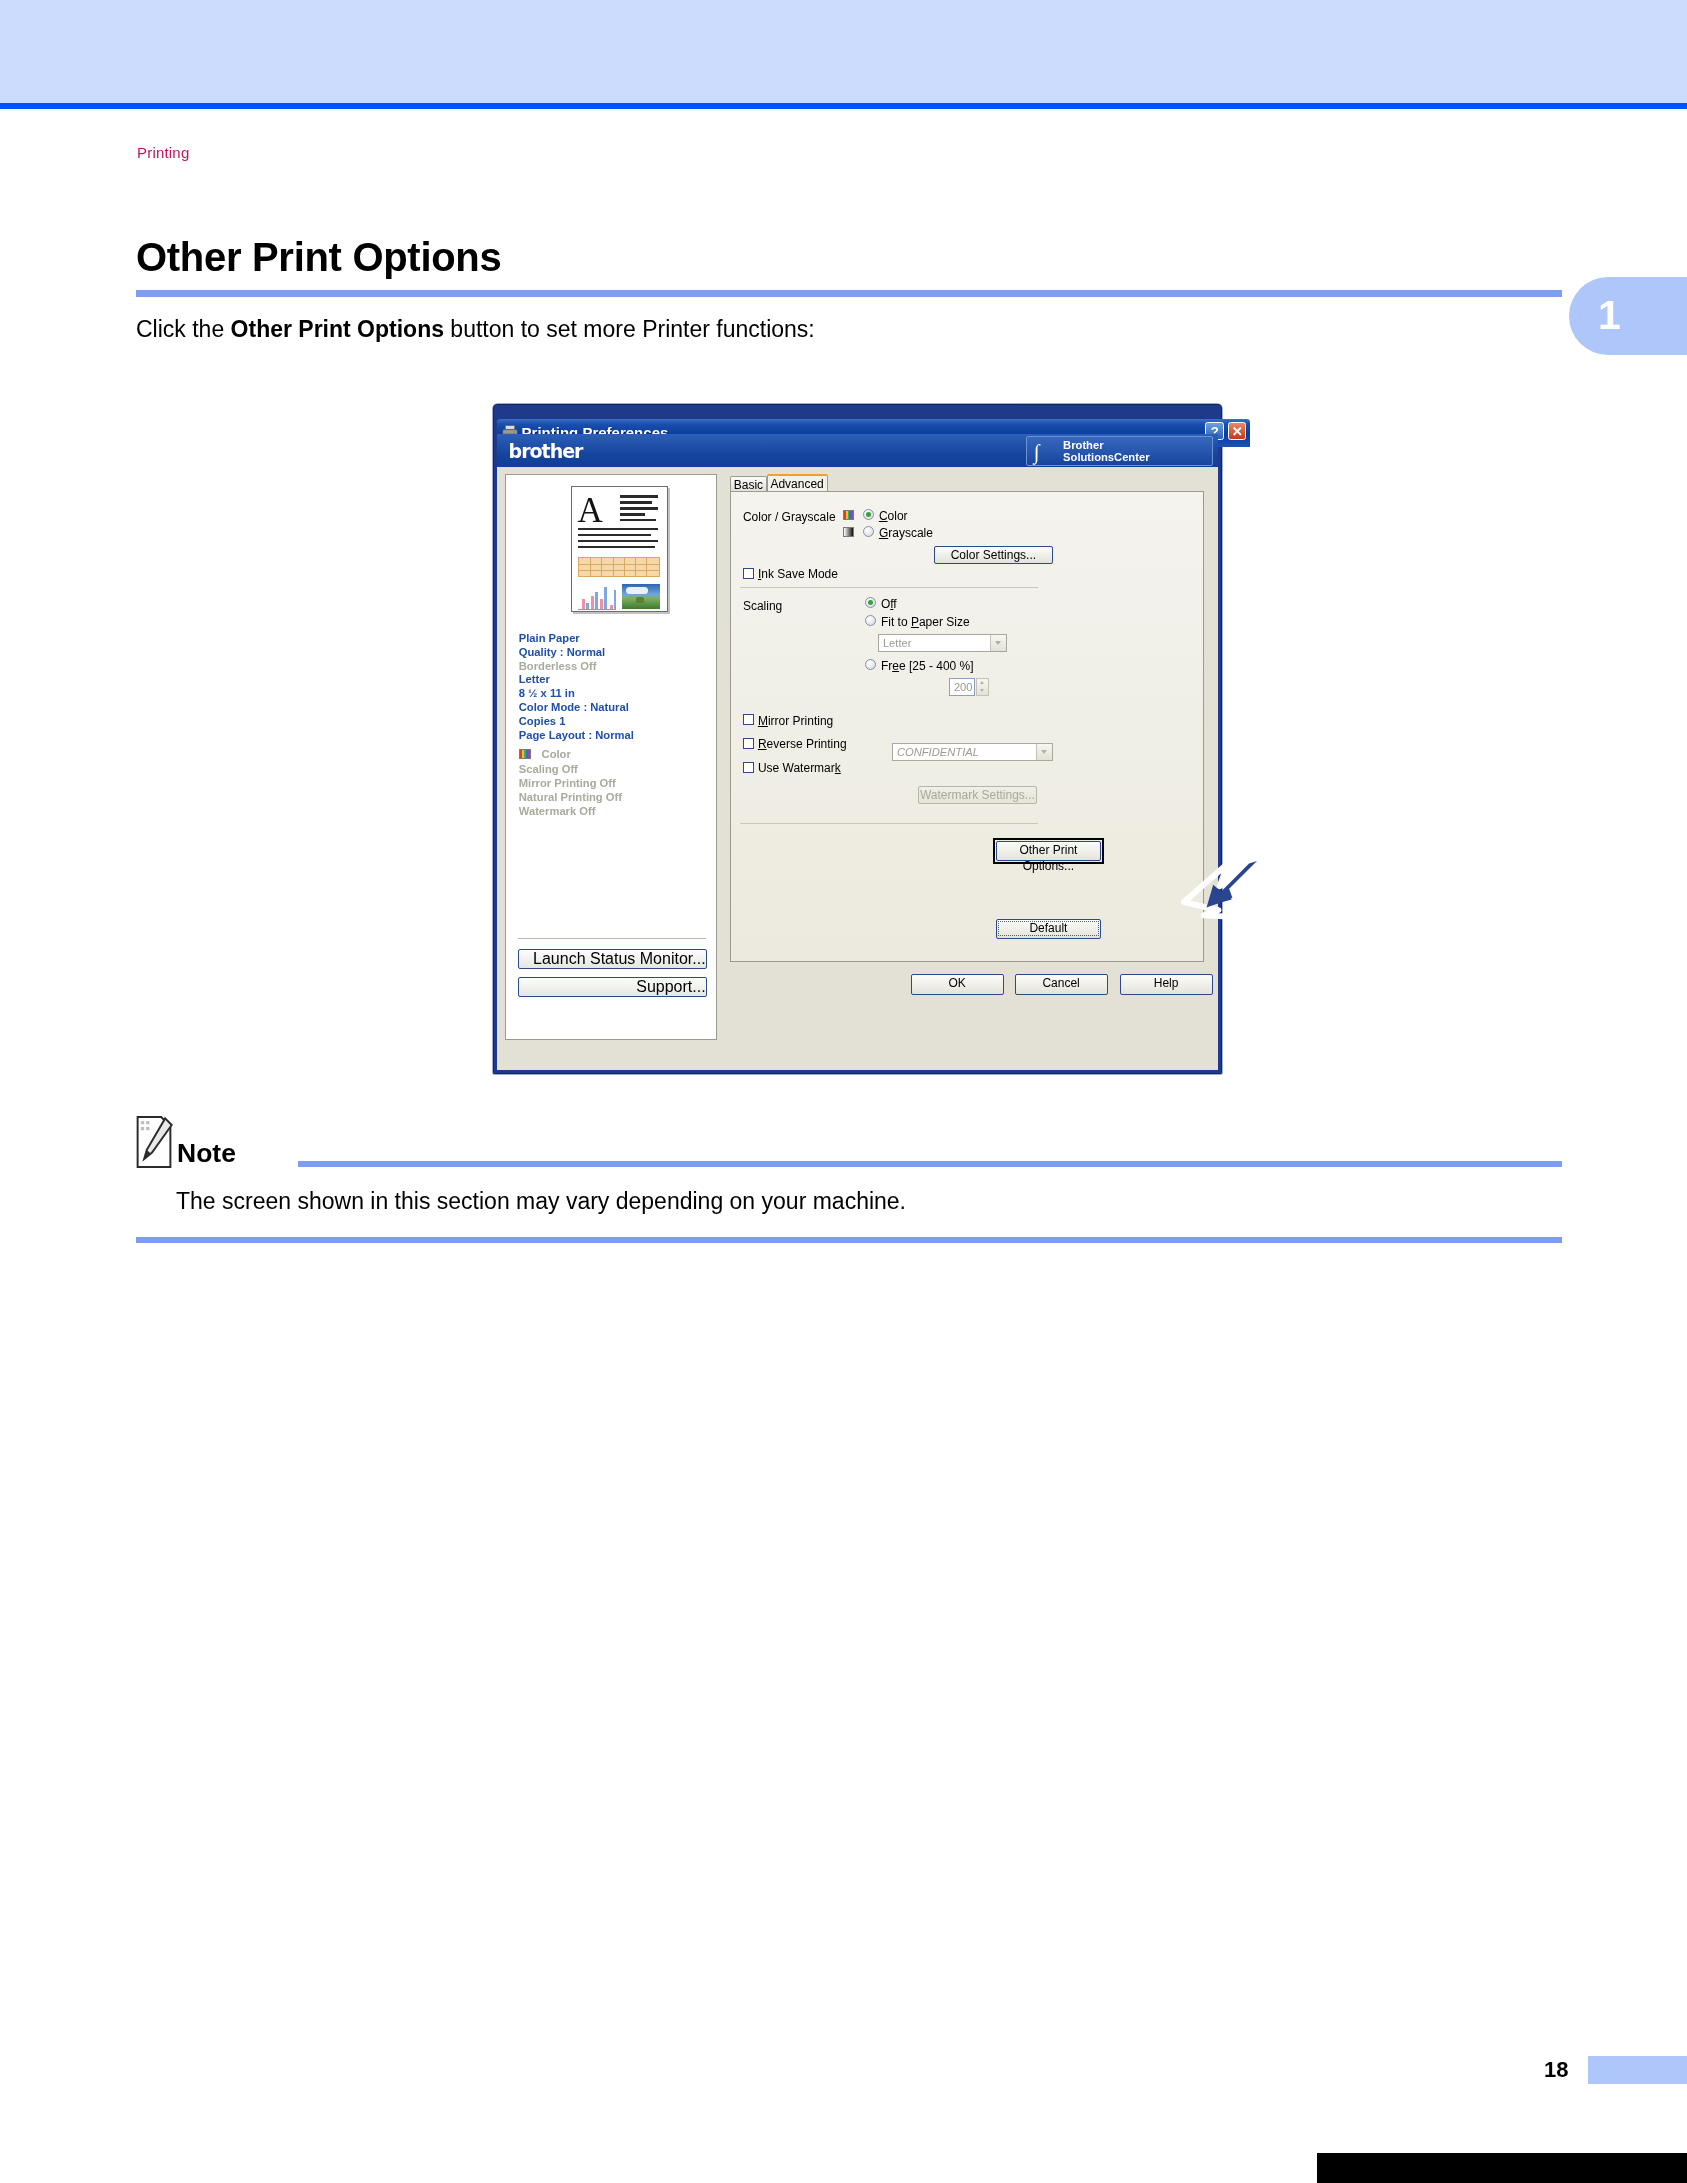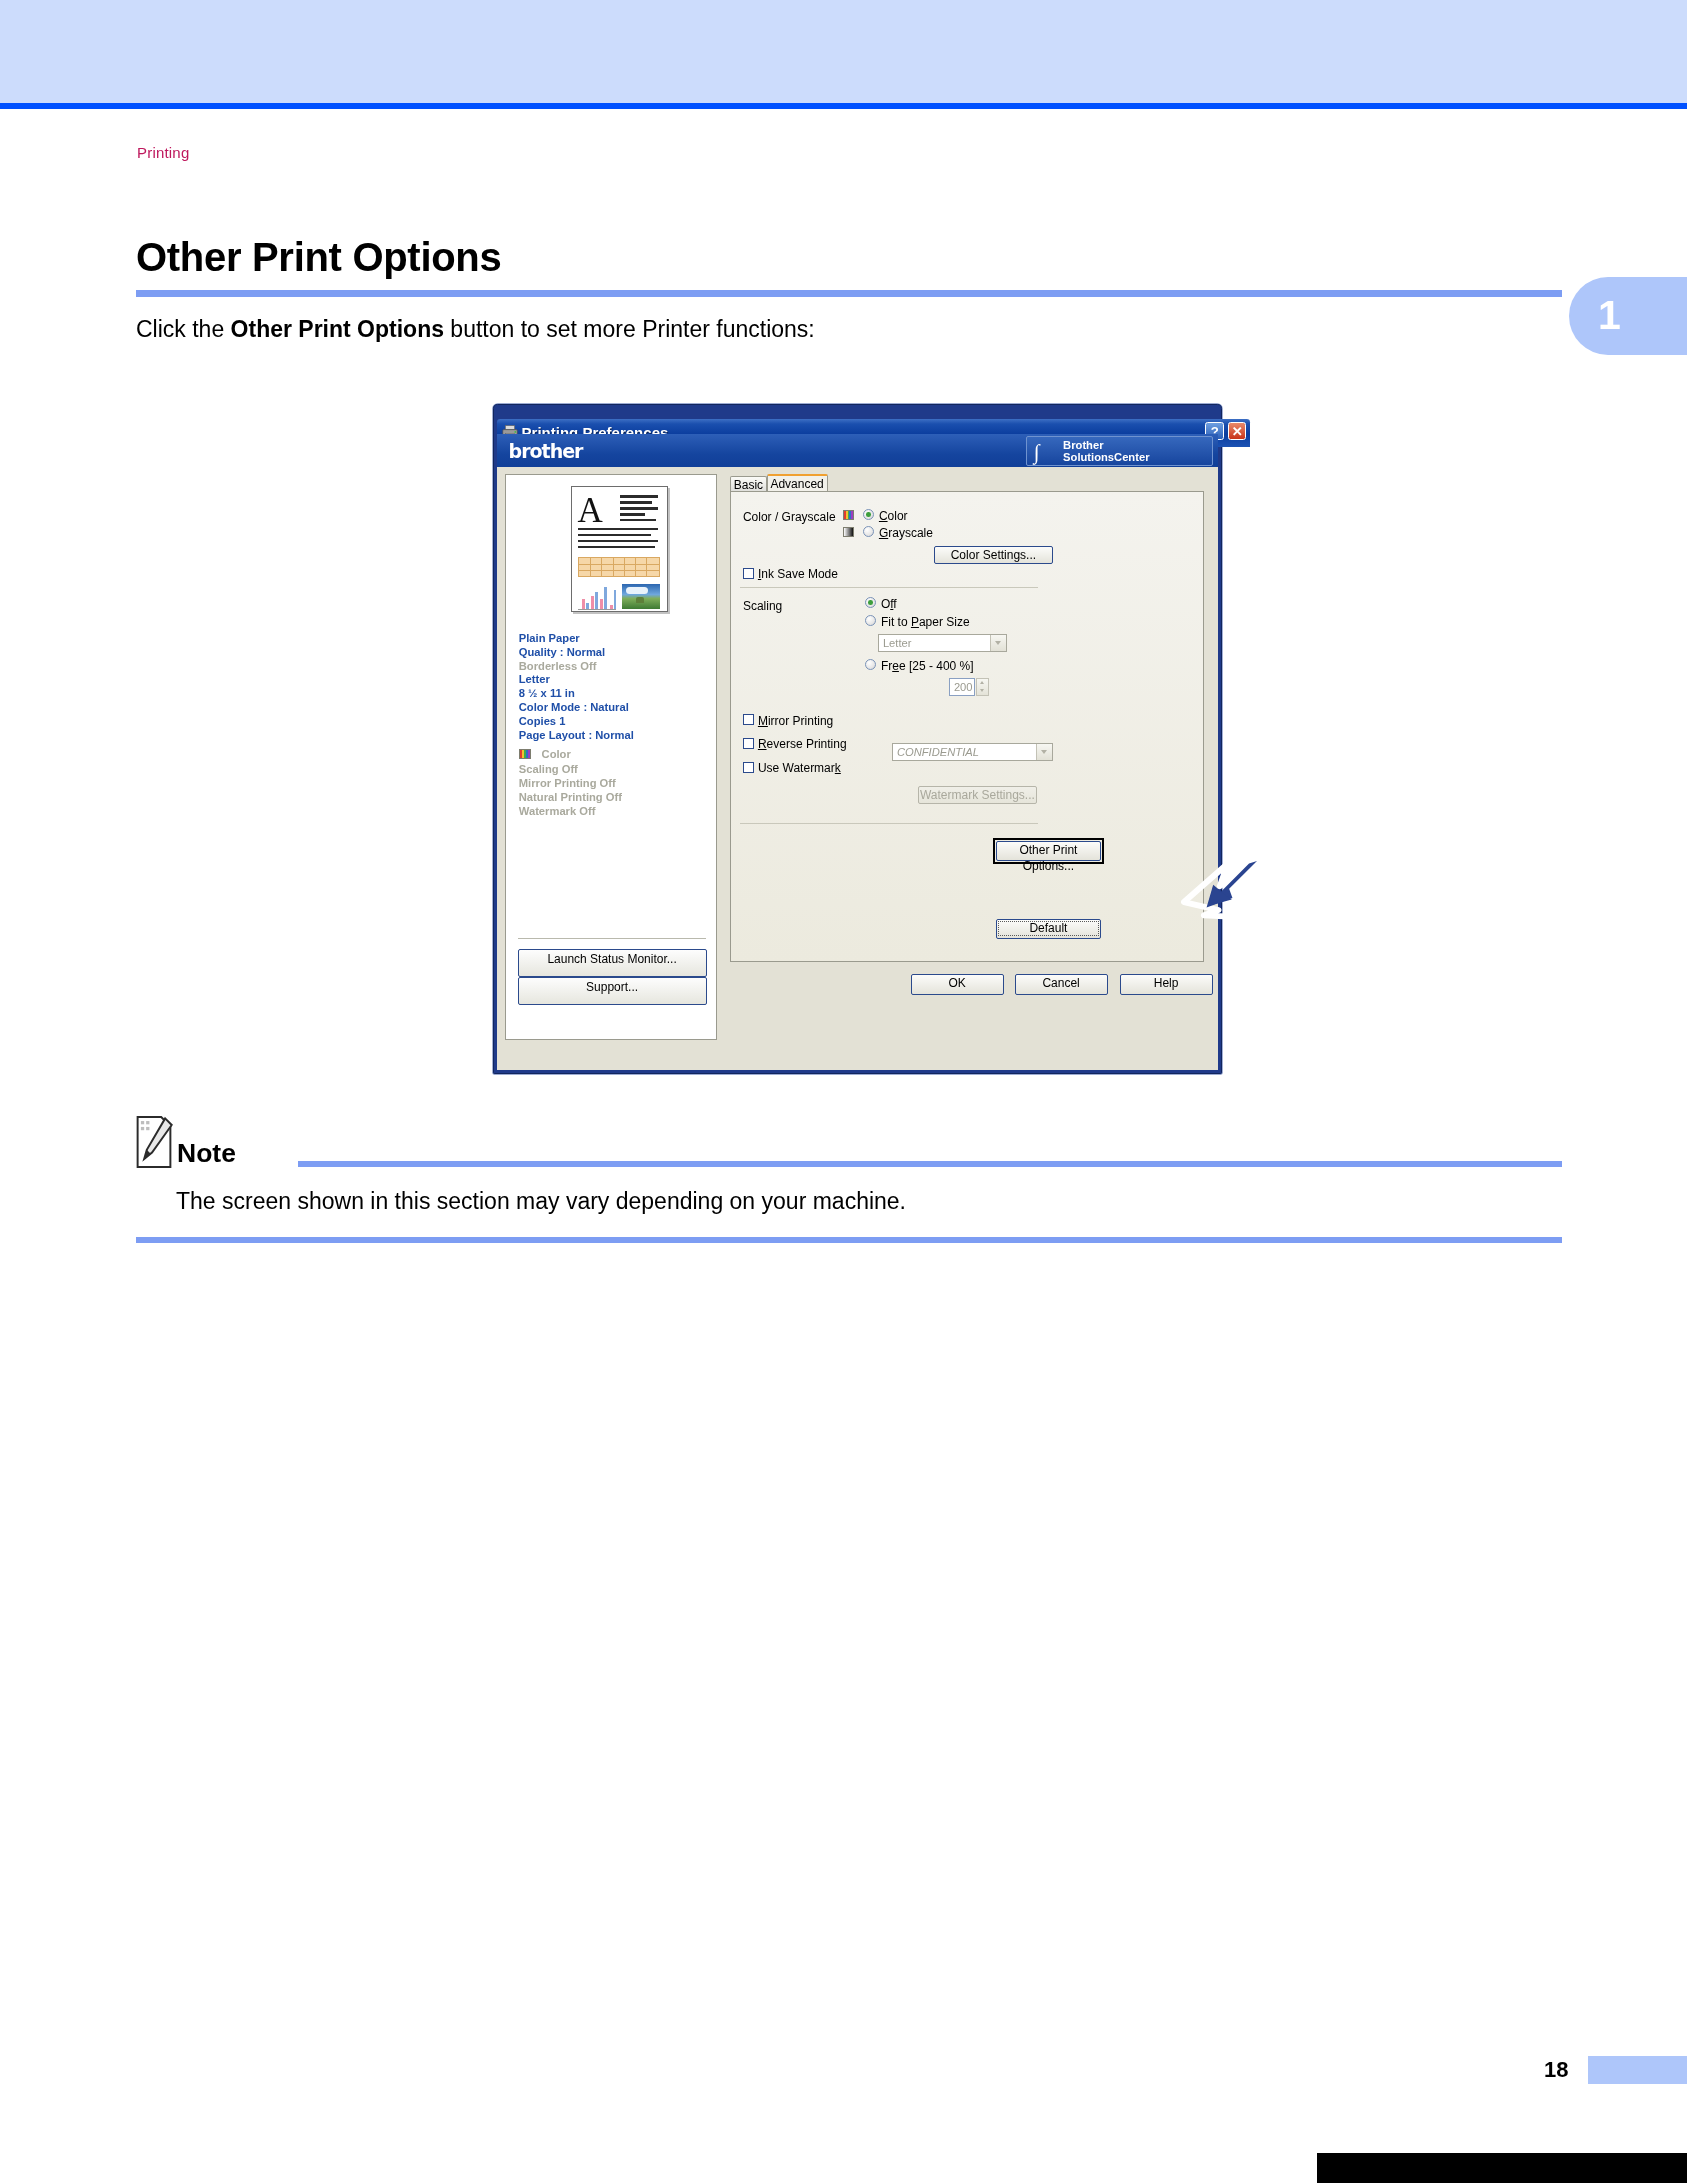--- a/index.html
+++ b/index.html
@@ -92,23 +92,23 @@
   #thumb-photo .hill{position:absolute;left:14.6px;bottom:5.3px;width:8px;height:6.6px;background:#5e7f3a;border-radius:2px 2px 0 0;}
 
   .pv-line{position:absolute;left:13.2px;font-size:11.2px;white-space:nowrap;line-height:12.6px;}
   .pv-blue{color:#1f4fa8;font-weight:bold;}
   .pv-gray{color:#a9a99d;font-weight:bold;}
   #pv-colorchip{position:absolute;left:13.2px;width:12px;height:10.6px;border:0.7px solid #7d7d6f;box-sizing:border-box;
       background:linear-gradient(90deg,#e23b2e 0%,#e23b2e 20%,#f2c12e 20%,#f2c12e 40%,#3fae4b 40%,#3fae4b 60%,#2f6fc4 60%,#2f6fc4 80%,#9b3fbf 80%);}
 
   #pv-sep{position:absolute;left:12px;top:463px;width:188px;height:1.3px;background:#b9b9ad;}
 
-  .pv-btn{position:absolute;left:12px;width:189px;height:28px;
+  .pv-btn{position:absolute;left:12px;width:189px;height:20px;
       background:linear-gradient(180deg,#fdfdfd,#e6e6de);border:0.7px solid #2b4a8c;border-radius:2px;
-      box-sizing:border-box;font-size:12px;color:#000;text-align:center;line-height:18.5px;}
+      box-sizing:border-box;font-size:16px;color:#000;text-align:right;line-height:18.5px;}
 
   
   #opt-area{position:absolute;left:228px;top:6.6px;right:8px;bottom:0;}
   
   #tabstrip{position:absolute;left:0;top:0;width:100%;height:17px;}
   .tab{position:absolute;top:2px;height:16.5px;font-size:12px;color:#000;text-align:center;line-height:16px;
        box-sizing:border-box;border:0.7px solid #9a9a8e;border-bottom:none;border-radius:2px 2px 0 0;}
   #tab-basic{left:5.3px;width:37px;background:linear-gradient(180deg,#fbfbf7,#dededa);}
   #tab-adv{left:42px;top:0;height:18.5px;width:61px;background:#f2f1ea;border-top:2.6px solid #f0a030;}
   #tabpanel{position:absolute;left:5.3px;top:17px;right:6.6px;height:471px;

